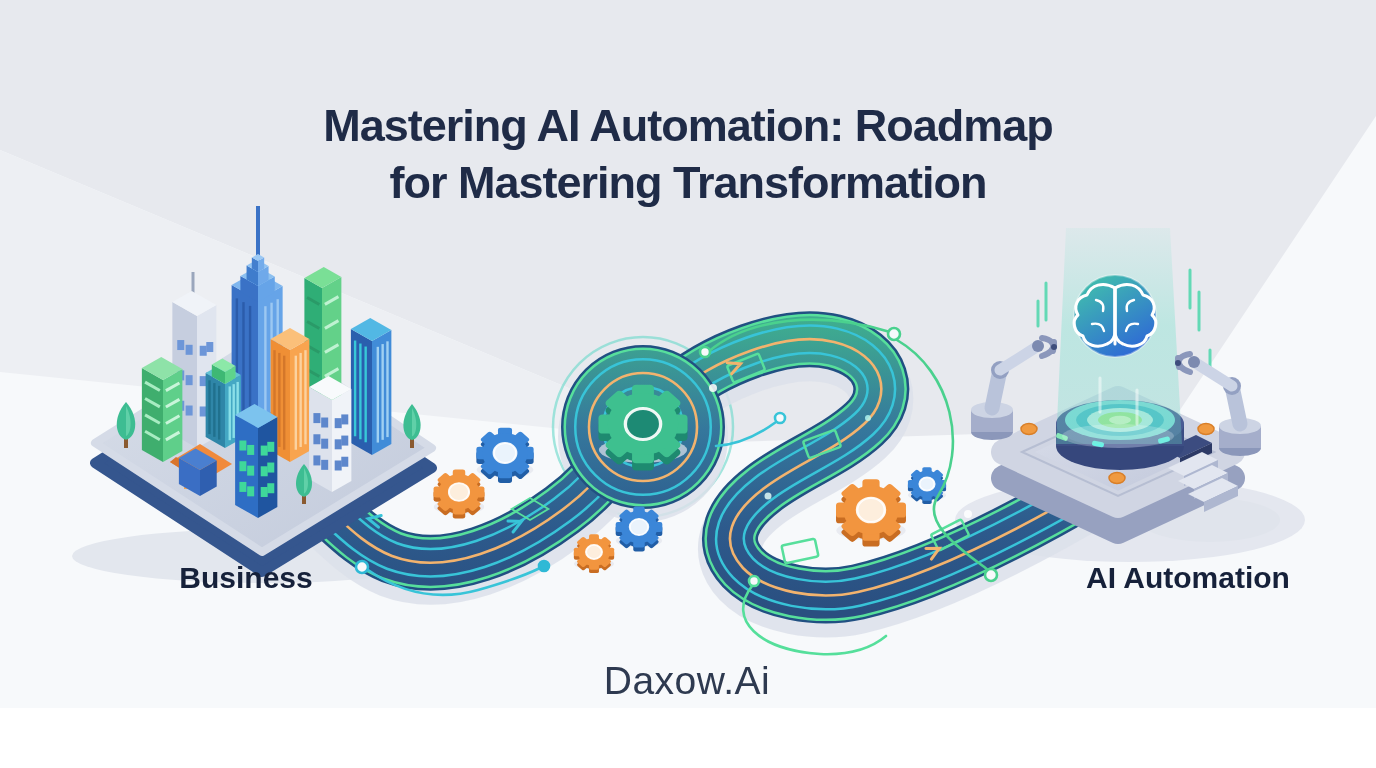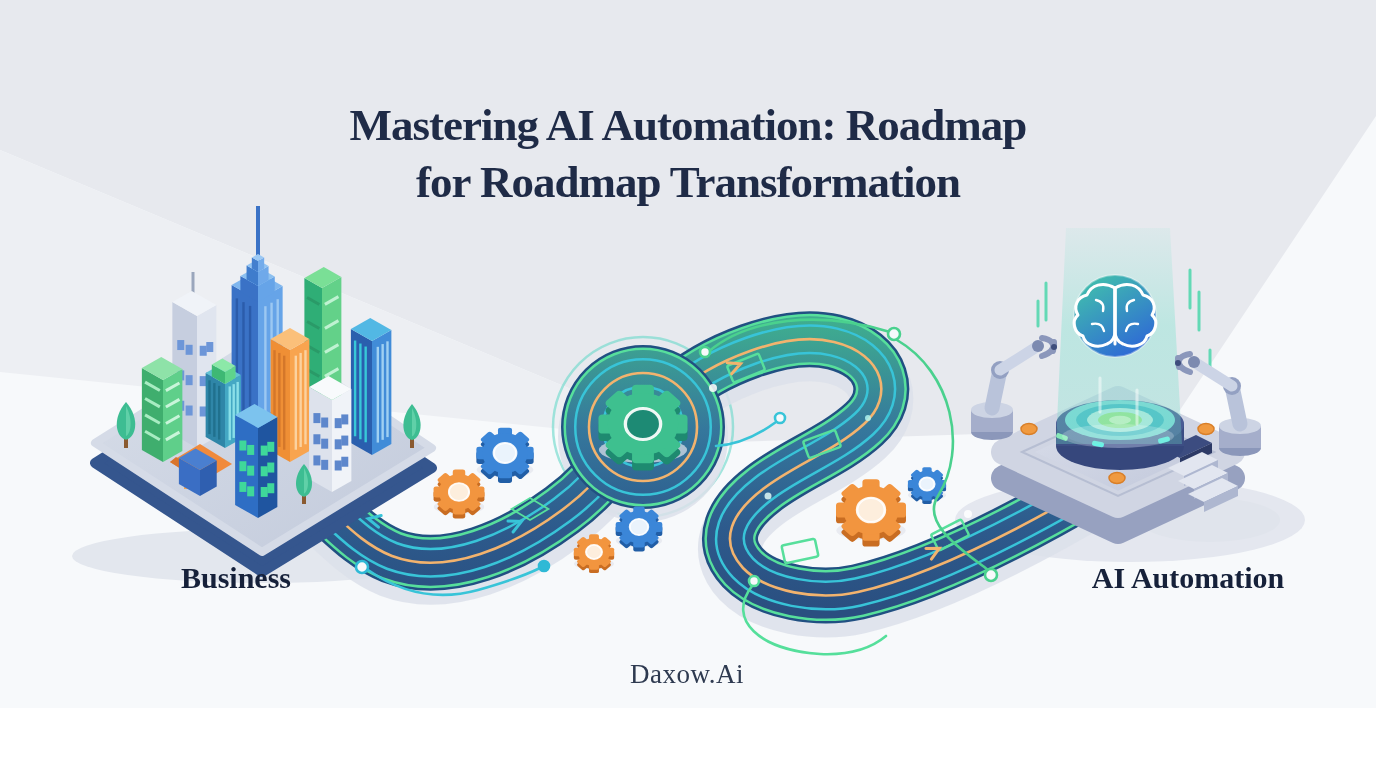--- a/index.html
+++ b/index.html
@@ -1,27 +1,27 @@
 <!DOCTYPE html>
 <html><head>
 <meta charset="utf-8">
 <style>
   html,body{margin:0;padding:0;background:#ffffff;}
   .canvas{position:relative;width:1376px;height:708px;overflow:hidden;
-          background:#14b8a6;font-family:Liberation Serif, serif;}
+          background:#14b8a6;font-family:Liberation Sans, sans-serif;}
   .canvas svg{position:absolute;left:0;top:0;}
   .title{position:absolute;top:97px;left:0;width:100%;text-align:center;
          font-weight:bold;font-size:45px;line-height:57px;color:#1f2b47;
          letter-spacing:-1px;}
   .label{position:absolute;transform:translateX(-50%);font-weight:bold;
          font-size:30px;color:#16213a;white-space:nowrap;}
-  .label-business{left:236px;top:561px;}
+  .label-business{left:246px;top:561px;}
   .label-ai{left:1188px;top:561px;}
   .brand{position:absolute;left:687px;top:659px;transform:translateX(-50%);
-         font-size:27px;font-weight:500;color:#2e3a50;letter-spacing:.5px;}
+         font-size:39px;font-weight:500;color:#2e3a50;letter-spacing:.5px;}
 </style>
 </head>
 <body>
 
 <div class="canvas">
   <svg id="scene" width="1376" height="768" viewBox="0 0 1376 768">
       <defs>
         <linearGradient id="roadGrad" x1="0" y1="320" x2="0" y2="610" gradientUnits="userSpaceOnUse">
           <stop offset="0" stop-color="#3fae8f" stop-opacity="1"></stop>
           <stop offset="0.38" stop-color="#35779c" stop-opacity="1"></stop>
@@ -545,18 +545,18 @@
           <circle cx="1194" cy="362" r="6" fill="#7c8ab0"></circle>
           <path d="M 1190 354 q -14 2 -11 13" fill="none" stroke="#8b97bb" stroke-width="6" stroke-linecap="round"></path>
           <path d="M 1190 372 q -13 -4 -12 -14" fill="none" stroke="#8b97bb" stroke-width="6" stroke-linecap="round"></path>
           <circle cx="1178" cy="363" r="3" fill="#3e4d7c"></circle>
         </g>
       </g>
     </svg>
 
   <div class="title">
     <div>Mastering AI Automation: Roadmap</div>
-    <div>for Roadmap Transformation</div>
+    <div>for Mastering Transformation</div>
   </div>
   <div class="label label-business">Business</div>
   <div class="label label-ai">AI Automation</div>
   <div class="brand">Daxow.Ai</div>
 </div>
 
 </body></html>

